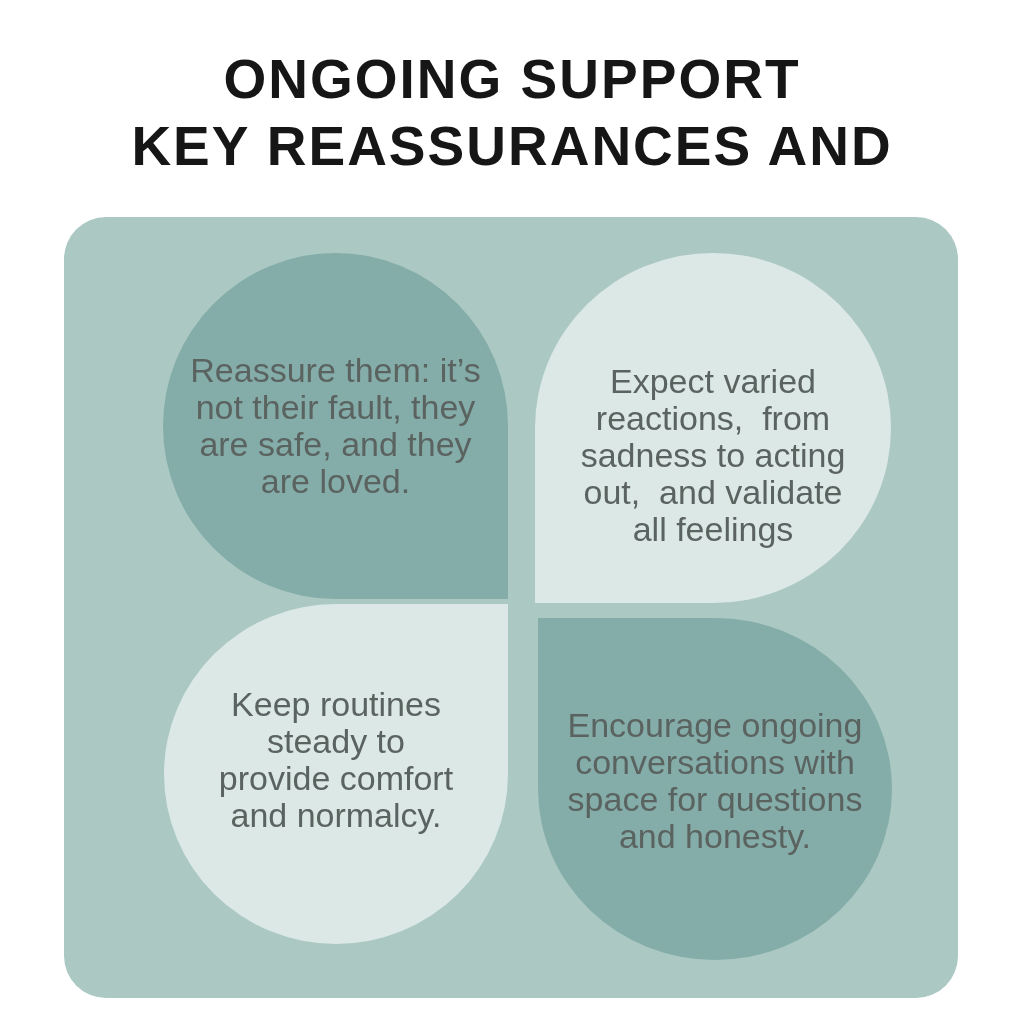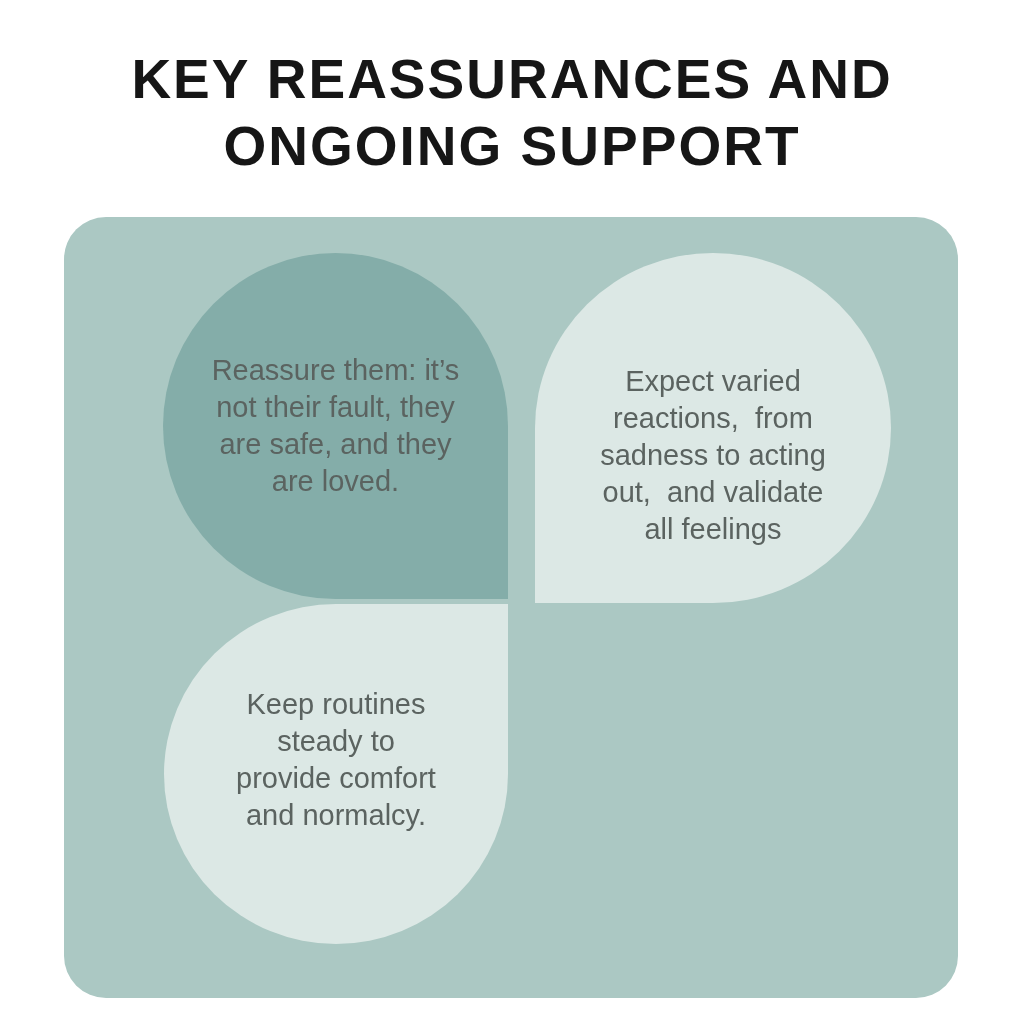--- a/index.html
+++ b/index.html
@@ -50,39 +50,39 @@
     text-align: center;
   }
   .petal-dark  { background: var(--petal_dark); }
   .petal-light { background: var(--petal_light); }
   
   .petal-tl { left:  99px; top:  36px; width: 345px; height: 346px; border-radius: 50% 50% 0 50%; }
   .petal-tr { left: 471px; top:  36px; width: 356px; height: 350px; border-radius: 50% 50% 50% 0; }
   .petal-bl { left: 100px; top: 387px; width: 344px; height: 340px; border-radius: 50% 0 50% 50%; }
   .petal-br { left: 474px; top: 401px; width: 354px; height: 342px; border-radius: 0 50% 50% 50%; }
   .petal-text {
-    font-size: 29px;
+    font-size: 34px;
     line-height: 37px;
     color: var(--body_text);
     white-space: pre-wrap;
     max-width: 95%;
     text-align: center;
   }
   .petal-tr .petal-text { transform: translateY(4px); margin-top: 46px; }
   .petal-bl .petal-text { transform: translateY(-14px); }
   .petal-br .petal-text { transform: translateY(-8px); }
 </style>
 </head>
 <body>
 
 <div class="canvas">
 
   <h1 class="title">
+    <span class="title-line">ONGOING SUPPORT</span>
     <span class="title-line">KEY REASSURANCES AND</span>
-    <span class="title-line">ONGOING SUPPORT</span>
   </h1>
 
   <div class="panel">
 
     <div class="petal petal-tl petal-dark">
       <p class="petal-text">Reassure them: it’s
 not their fault, they
 are safe, and they
 are loved.</p>
     </div>
@@ -95,15 +95,21 @@
 all feelings</p>
     </div>
 
     <div class="petal petal-bl petal-light">
       <p class="petal-text">Keep routines
 steady to
 provide comfort
 and normalcy.</p>
     </div>
 
+    <div class="petal petal-br petal-dark">
+      <p class="petal-text">Encourage ongoing
+conversations with
+space for questions
+and honesty.</p>
+    </div>
 
   </div>
 </div>
 
 </body></html>

